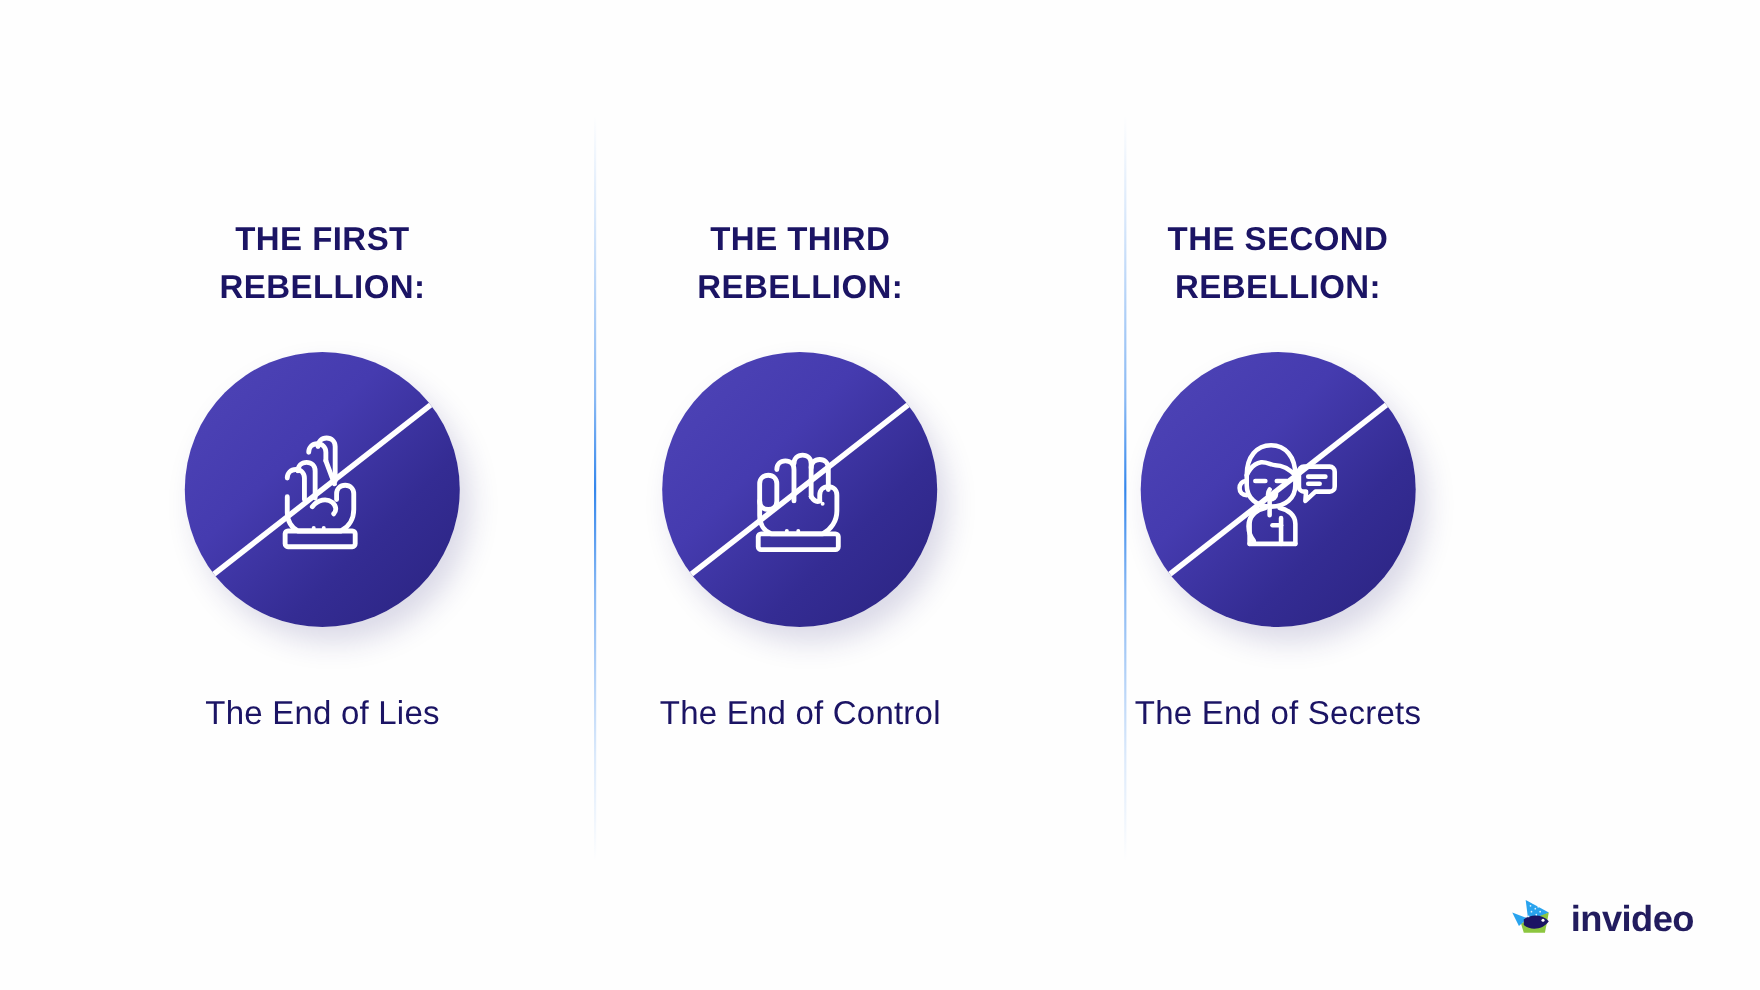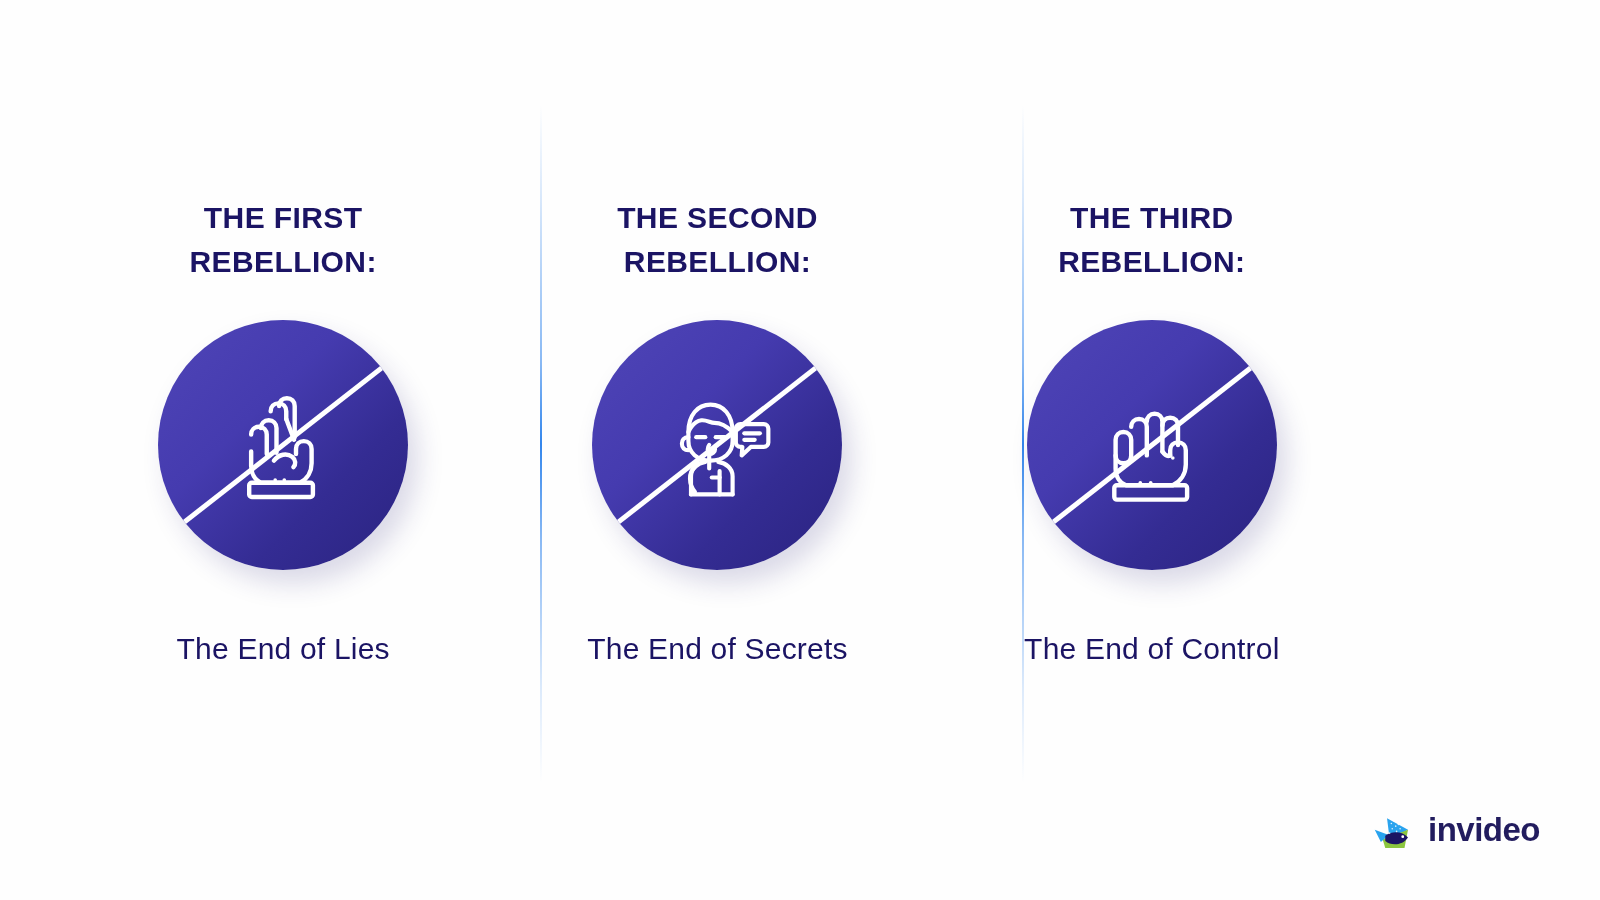--- a/index.html
+++ b/index.html
@@ -35,21 +35,21 @@
         rgba(41,128,235,0.55) 64%,
         rgba(41,128,235,0.16) 86%,
         rgba(41,128,235,0.00) 100%);
   }
   .divider-1 { left: 540px; }
   .divider-2 { left: 1022px; }
 
   
   .columns {
     position: absolute;
-    left: 2px;
+    left: 12px;
     top: 0;
     width: 1367px;
     height: 900px;
     display: flex;
   }
   .col {
     position: relative;
     width: 481px;
     display: flex;
     flex-direction: column;
@@ -121,21 +121,21 @@
     letter-spacing: 0.2px;
     white-space: nowrap;
   }
 
   
   .logo {
     position: absolute;
     right: 60px;
     bottom: 45px;
     display: flex;
-    align-items: flex-start;
+    align-items: center;
     gap: 13px;
     margin-top: 20px;
   }
   .logo-mark {
     width: 42px;
     height: 42px;
     display: block;
   }
   .logo-text {
     font-size: 33px;
@@ -180,20 +180,52 @@
               <rect x="24" y="79" width="49" height="11" rx="2"></rect>
               <circle cx="44" cy="77" r="1.4" fill="#ffffff" stroke="none"></circle>
               <circle cx="51" cy="77" r="1.4" fill="#ffffff" stroke="none"></circle>
             </svg>
           </div>
           <div class="slash"></div>
         </div>
       </div>
 
       <div class="caption">The End of Lies</div>
+    </div>
+
+    <div class="col col-3">
+      <div class="heading">THE THIRD REBELLION:</div>
+
+      <div class="circle-wrap">
+        <div class="circle">
+          <div class="glyph">
+            <svg viewBox="0 0 100 100" fill="none" stroke="#ffffff" stroke-width="3.4" stroke-linecap="round" stroke-linejoin="round">
+
+              <path d="M22 46 C22 42.5 24.5 40 28 40 C31.5 40 34 42.5 34 46 L34 58
+                       C34 61.5 31.5 64 28 64 C24.5 64 22 61.5 22 58 Z"></path>
+              <path d="M34 36 C34 32.5 36.5 30 40 30 C43.5 30 46 32.5 46 36 L46 58"></path>
+              <path d="M46 32 C46 28.5 48.5 26 52 26 C55.5 26 58 28.5 58 32 L58 55"></path>
+              <path d="M58 35 C58 31.5 60.5 29 64 29 C67.5 29 70 31.5 70 35 L70 50"></path>
+
+              <path d="M22 58 L22 68 C22 74 25 79 30 81 L66 81
+                       C72 78 76 72 76 65 L76 54 C76 50.5 73.5 48 70 48
+                       C66.5 48 64 50.5 64 54 L64 58"></path>
+              <path d="M58 55 C60 58 62 59 64 58"></path>
+
+              <rect x="21" y="81" width="56" height="11" rx="2"></rect>
+              <circle cx="41" cy="79" r="1.4" fill="#ffffff" stroke="none"></circle>
+              <circle cx="49" cy="79" r="1.4" fill="#ffffff" stroke="none"></circle>
+              <circle cx="66" cy="60" r="1.4" fill="#ffffff" stroke="none"></circle>
+            </svg>
+          </div>
+          <div class="slash"></div>
+        </div>
+      </div>
+
+      <div class="caption">The End of Control</div>
     </div>
 
     <div class="col col-2">
       <div class="heading">THE SECOND REBELLION:</div>
 
       <div class="circle-wrap">
         <div class="circle">
           <div class="glyph">
             <svg viewBox="0 0 100 100" fill="none" stroke="#ffffff" stroke-width="3.2" stroke-linecap="round" stroke-linejoin="round">
 
@@ -224,52 +256,20 @@
                        C66 51.5 64.5 50 64.5 48 L64.5 37.5 C64.5 35.5 66 34 68 34 Z"></path>
               <path d="M71 41 L83 41"></path>
               <path d="M71 46 L79 46"></path>
             </svg>
           </div>
           <div class="slash"></div>
         </div>
       </div>
 
       <div class="caption">The End of Secrets</div>
-    </div>
-
-    <div class="col col-3">
-      <div class="heading">THE THIRD REBELLION:</div>
-
-      <div class="circle-wrap">
-        <div class="circle">
-          <div class="glyph">
-            <svg viewBox="0 0 100 100" fill="none" stroke="#ffffff" stroke-width="3.4" stroke-linecap="round" stroke-linejoin="round">
-
-              <path d="M22 46 C22 42.5 24.5 40 28 40 C31.5 40 34 42.5 34 46 L34 58
-                       C34 61.5 31.5 64 28 64 C24.5 64 22 61.5 22 58 Z"></path>
-              <path d="M34 36 C34 32.5 36.5 30 40 30 C43.5 30 46 32.5 46 36 L46 58"></path>
-              <path d="M46 32 C46 28.5 48.5 26 52 26 C55.5 26 58 28.5 58 32 L58 55"></path>
-              <path d="M58 35 C58 31.5 60.5 29 64 29 C67.5 29 70 31.5 70 35 L70 50"></path>
-
-              <path d="M22 58 L22 68 C22 74 25 79 30 81 L66 81
-                       C72 78 76 72 76 65 L76 54 C76 50.5 73.5 48 70 48
-                       C66.5 48 64 50.5 64 54 L64 58"></path>
-              <path d="M58 55 C60 58 62 59 64 58"></path>
-
-              <rect x="21" y="81" width="56" height="11" rx="2"></rect>
-              <circle cx="41" cy="79" r="1.4" fill="#ffffff" stroke="none"></circle>
-              <circle cx="49" cy="79" r="1.4" fill="#ffffff" stroke="none"></circle>
-              <circle cx="66" cy="60" r="1.4" fill="#ffffff" stroke="none"></circle>
-            </svg>
-          </div>
-          <div class="slash"></div>
-        </div>
-      </div>
-
-      <div class="caption">The End of Control</div>
     </div>
 
   </div>
 
   <div class="logo">
     <svg class="logo-mark" viewBox="0 0 48 48">
       <path d="M16 6 L40 19 L19 30 Z" fill="#29A3EE"></path>
       <path d="M11 30 L40 19 L36 40 L14 40 Z" fill="#8CC63F"></path>
       <path d="M2 19 L18 25 L9 33 Z" fill="#29A3EE"></path>
       <path d="M14 26 C22 20 34 21 40 28 C34 37 21 38 14 32 Z" fill="#1B1464"></path>

